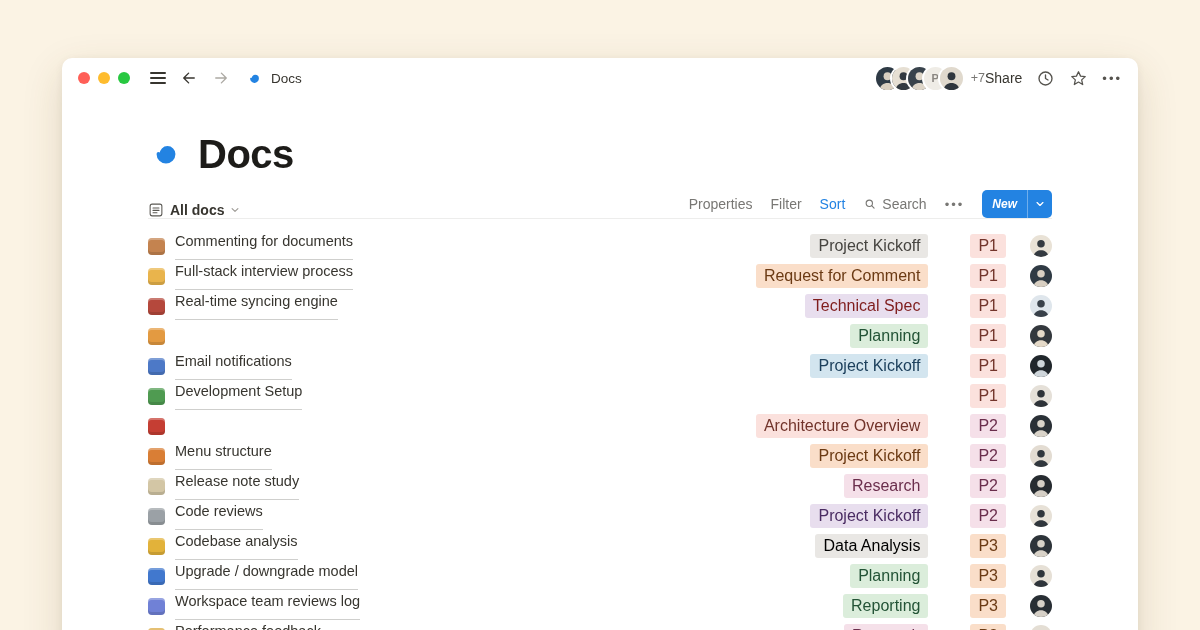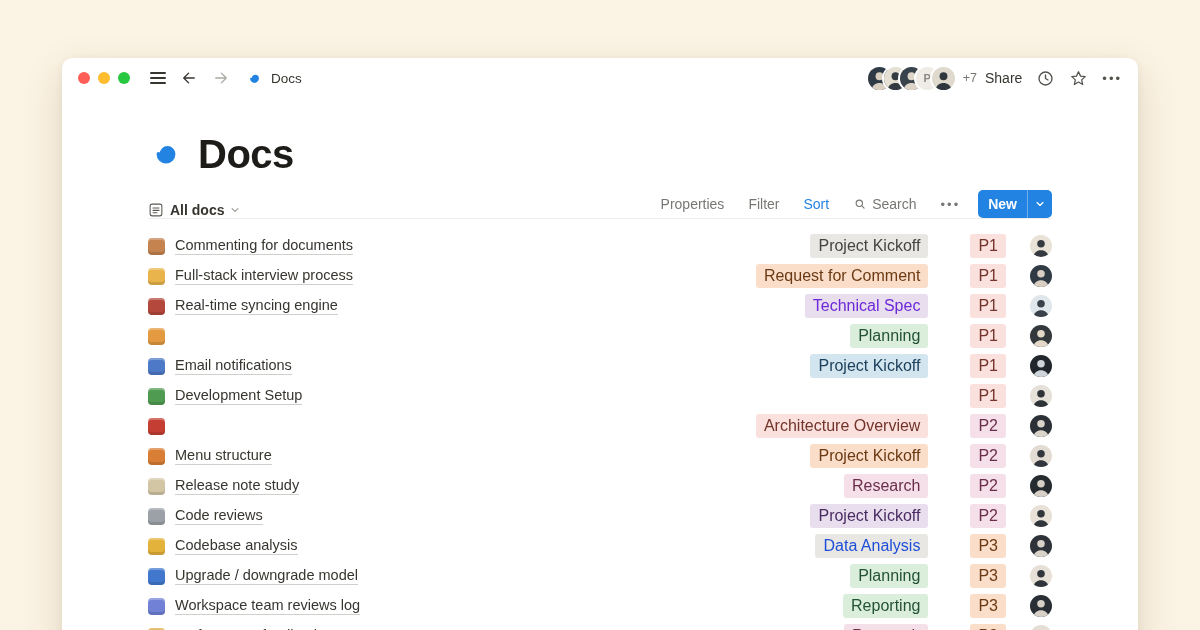--- a/index.html
+++ b/index.html
@@ -24,53 +24,53 @@
   .hamburger i{height:1.8px;background:var(--ink);border-radius:1px;display:block;}
   .chrome-logo{margin-left:16px;color:var(--accent);display:inline-flex;}
   .chrome-title{margin-left:8px;font-size:13.5px;font-weight:500;color:var(--ink);}
   .chrome-spacer{flex:1;}
   .avatar{display:inline-block;border-radius:50%;overflow:hidden;flex:none;}
   .avatar svg{display:block;}
   .stack-avatar{width:23px;height:23px;box-shadow:0 0 0 2px #fff;margin-left:-7px;}
   .stack-avatar:first-child{margin-left:0;}
   .avatar.letter{display:inline-grid;place-items:center;font-size:11px;font-weight:600;}
   .overflow-count{margin-left:8px;font-size:12.5px;color:var(--gray);cursor:pointer;}
-  .share-btn{background:none;border:none;margin-left:8px;font-size:14px;color:var(--ink);
+  .share-btn{background:none;border:none;margin-left:0;font-size:14px;color:var(--ink);
              font-family:inherit;cursor:pointer;padding:0;text-align:center;}
   .dots{font-size:13px;letter-spacing:2px;color:#55534E;}
 
   
   .content{padding:0 86px;}
   .page-head{display:flex;align-items:center;gap:14px;margin-top:34px;height:44px;}
   .page-logo{color:var(--accent);display:inline-flex;}
   .page-title{font-size:40px;font-weight:700;color:#1D1C19;letter-spacing:-.5px;margin:0;}
 
   .controls{margin-top:10px;height:32px;display:flex;align-items:flex-end;
             border-bottom:1px solid rgba(55,53,47,.09);}
   .view-btn{display:inline-flex;align-items:center;gap:6px;background:none;border:none;
             padding:0;font-family:inherit;cursor:pointer;color:#5A5853;}
   .view-label{font-size:14px;font-weight:700;color:var(--ink);}
   .ctrl-right{margin-left:auto;display:flex;align-items:center;gap:18px;}
   .ctrl-link{background:none;border:none;padding:0;font-family:inherit;font-size:14px;
-             color:var(--gray);cursor:pointer;display:inline-flex;align-items:center;gap:5px;margin-left:6px;}
+             color:var(--gray);cursor:pointer;display:inline-flex;align-items:center;gap:5px;}
   .ctrl-link.accent{color:var(--accent);}
   .new-btn{display:inline-flex;align-items:stretch;background:var(--accent);color:#fff;
            border:none;border-radius:5px;height:28px;cursor:pointer;font-family:inherit;
            padding:0;overflow:hidden;}
-  .new-main{display:inline-flex;align-items:center;padding:4px 10px;font-size:14px;font-weight:600;}
+  .new-main{display:inline-flex;align-items:center;padding:4px 10px;font-size:12px;font-weight:600;font-style:italic;}
   .new-split{display:inline-flex;align-items:center;padding:0 7px;
              border-left:1px solid rgba(255,255,255,.35);}
 
   
   .list{margin-top:12px;}
   .row{height:30px;display:flex;align-items:center;gap:10px;cursor:pointer;}
   .doc-icon{width:17px;height:17px;border-radius:4px;flex:none;
             box-shadow:inset 0 -3px 0 rgba(0,0,0,.12), inset 0 2px 0 rgba(255,255,255,.28);}
   .doc-title{font-size:14.5px;font-weight:500;color:var(--ink);
-             border-bottom:1px solid rgba(55,53,47,.24);padding-bottom:1px;white-space:nowrap;}
+             border-bottom:1px solid rgba(55,53,47,.24);padding-bottom:10px;white-space:nowrap;}
   .row-spacer{flex:1;}
   .pill{font-size:16px;line-height:1;padding:4px 8px;border-radius:3px;white-space:nowrap;}
   .pill.priority{min-width:15px;text-align:center;margin-left:32px;}
   .row-avatar{width:22px;height:22px;margin-left:14px;}
 </style>
 </head>
 <body>
 
 <div class="window">
 
@@ -229,21 +229,21 @@
               <rect width="24" height="24" fill="#2F3A44"></rect>
               <circle cx="12" cy="9.6" r="4.1" fill="#D8CFC2"></circle>
               <path d="M3.6 24c.7-4.8 4.3-7.4 8.4-7.4s7.7 2.6 8.4 7.4z" fill="#D8CFC2"></path>
             </svg>
           </span>
   </div>
         <div class="row">
     <span class="doc-icon" style="background: rgb(181, 72, 60);"></span>
     <span class="doc-title">Real-time syncing engine</span>
     <span class="row-spacer"></span>
-    <span class="pill tag" style="background: rgb(232, 222, 238); color: #6d28d9;">Technical Spec</span>
+    <span class="pill tag" style="background: rgb(232, 222, 238); color: #7f1d1d;">Technical Spec</span>
     <span class="pill priority" style="background: rgb(251, 225, 221); color: rgb(114, 52, 43);">P1</span>
     <span class="avatar row-avatar">
             <svg viewBox="0 0 24 24" width="100%" height="100%" aria-hidden="true">
               <rect width="24" height="24" fill="#DFE6EC"></rect>
               <circle cx="12" cy="9.6" r="4.1" fill="#39414A"></circle>
               <path d="M3.6 24c.7-4.8 4.3-7.4 8.4-7.4s7.7 2.6 8.4 7.4z" fill="#39414A"></path>
             </svg>
           </span>
   </div>
         <div class="row">
@@ -339,21 +339,21 @@
               <rect width="24" height="24" fill="#E7E1D7"></rect>
               <circle cx="12" cy="9.6" r="4.1" fill="#30363C"></circle>
               <path d="M3.6 24c.7-4.8 4.3-7.4 8.4-7.4s7.7 2.6 8.4 7.4z" fill="#30363C"></path>
             </svg>
           </span>
   </div>
         <div class="row">
     <span class="doc-icon" style="background: rgb(226, 178, 58);"></span>
     <span class="doc-title">Codebase analysis</span>
     <span class="row-spacer"></span>
-    <span class="pill tag" style="background: rgb(233, 231, 228); color: #1d4ed8;">Data Analysis</span>
+    <span class="pill tag" style="background: rgb(233, 231, 228); color: #000000;">Data Analysis</span>
     <span class="pill priority" style="background: rgb(250, 222, 201); color: rgb(107, 58, 20);">P3</span>
     <span class="avatar row-avatar">
             <svg viewBox="0 0 24 24" width="100%" height="100%" aria-hidden="true">
               <rect width="24" height="24" fill="#2D3339"></rect>
               <circle cx="12" cy="9.6" r="4.1" fill="#D8D2C8"></circle>
               <path d="M3.6 24c.7-4.8 4.3-7.4 8.4-7.4s7.7 2.6 8.4 7.4z" fill="#D8D2C8"></path>
             </svg>
           </span>
   </div>
         <div class="row">

